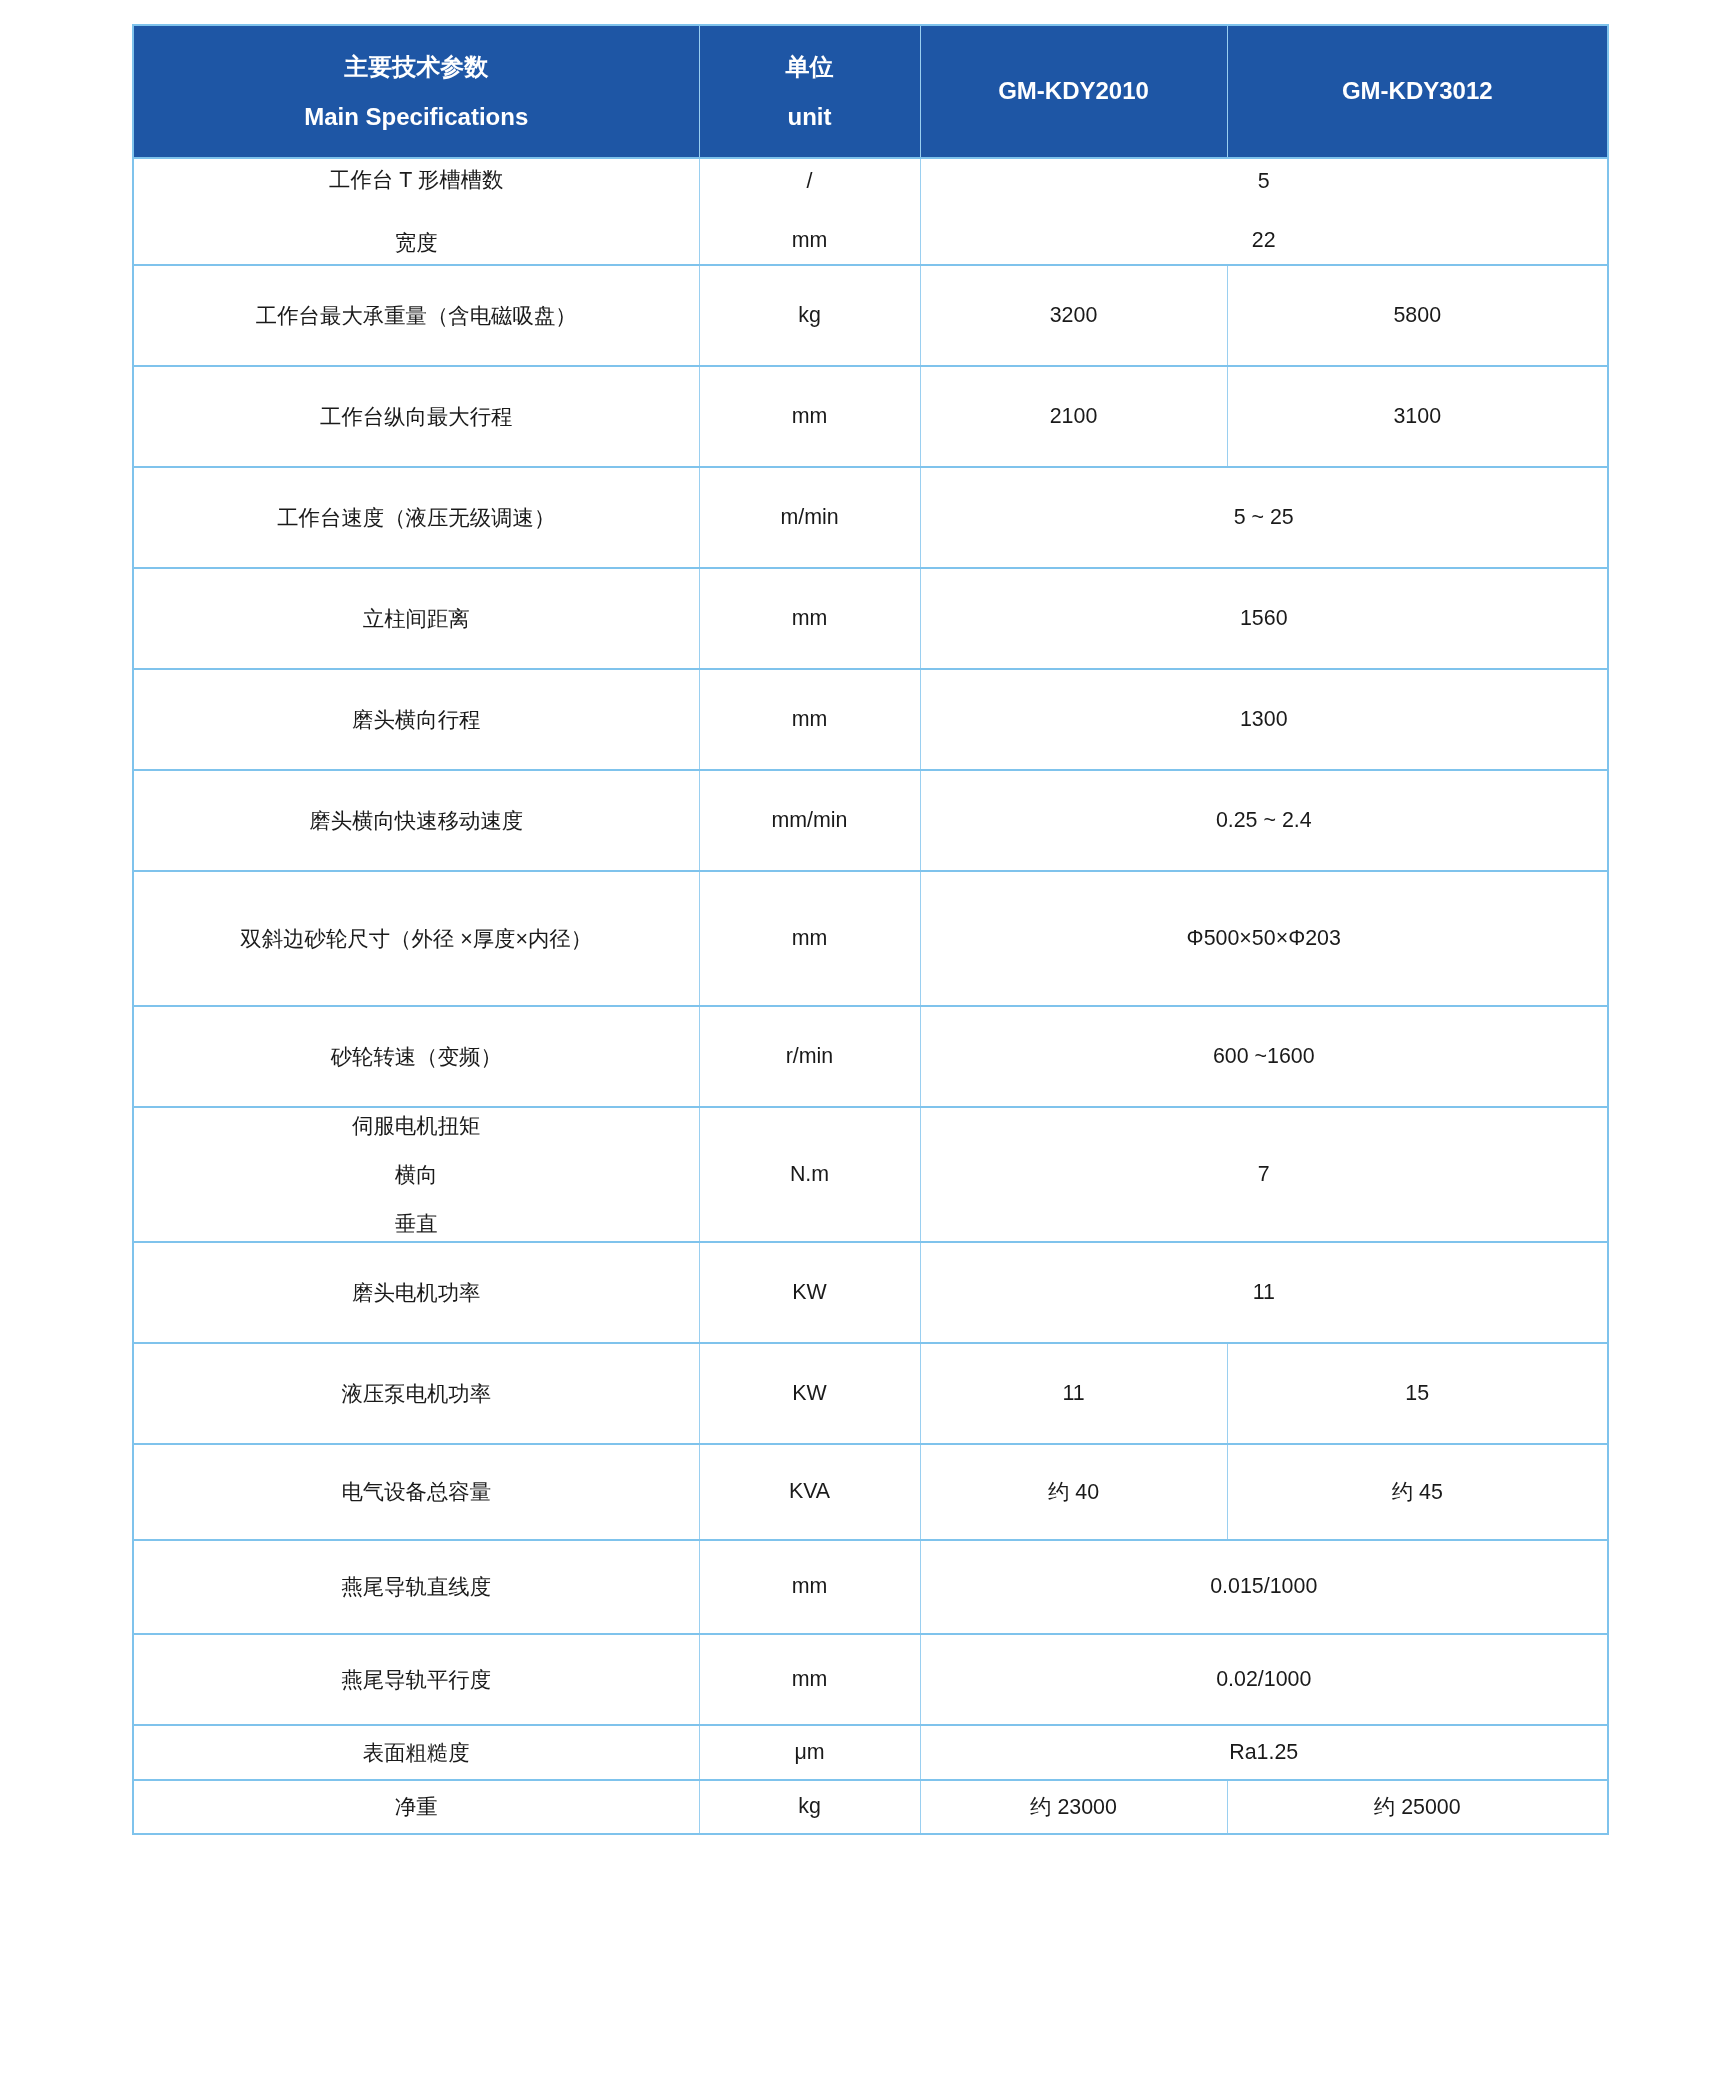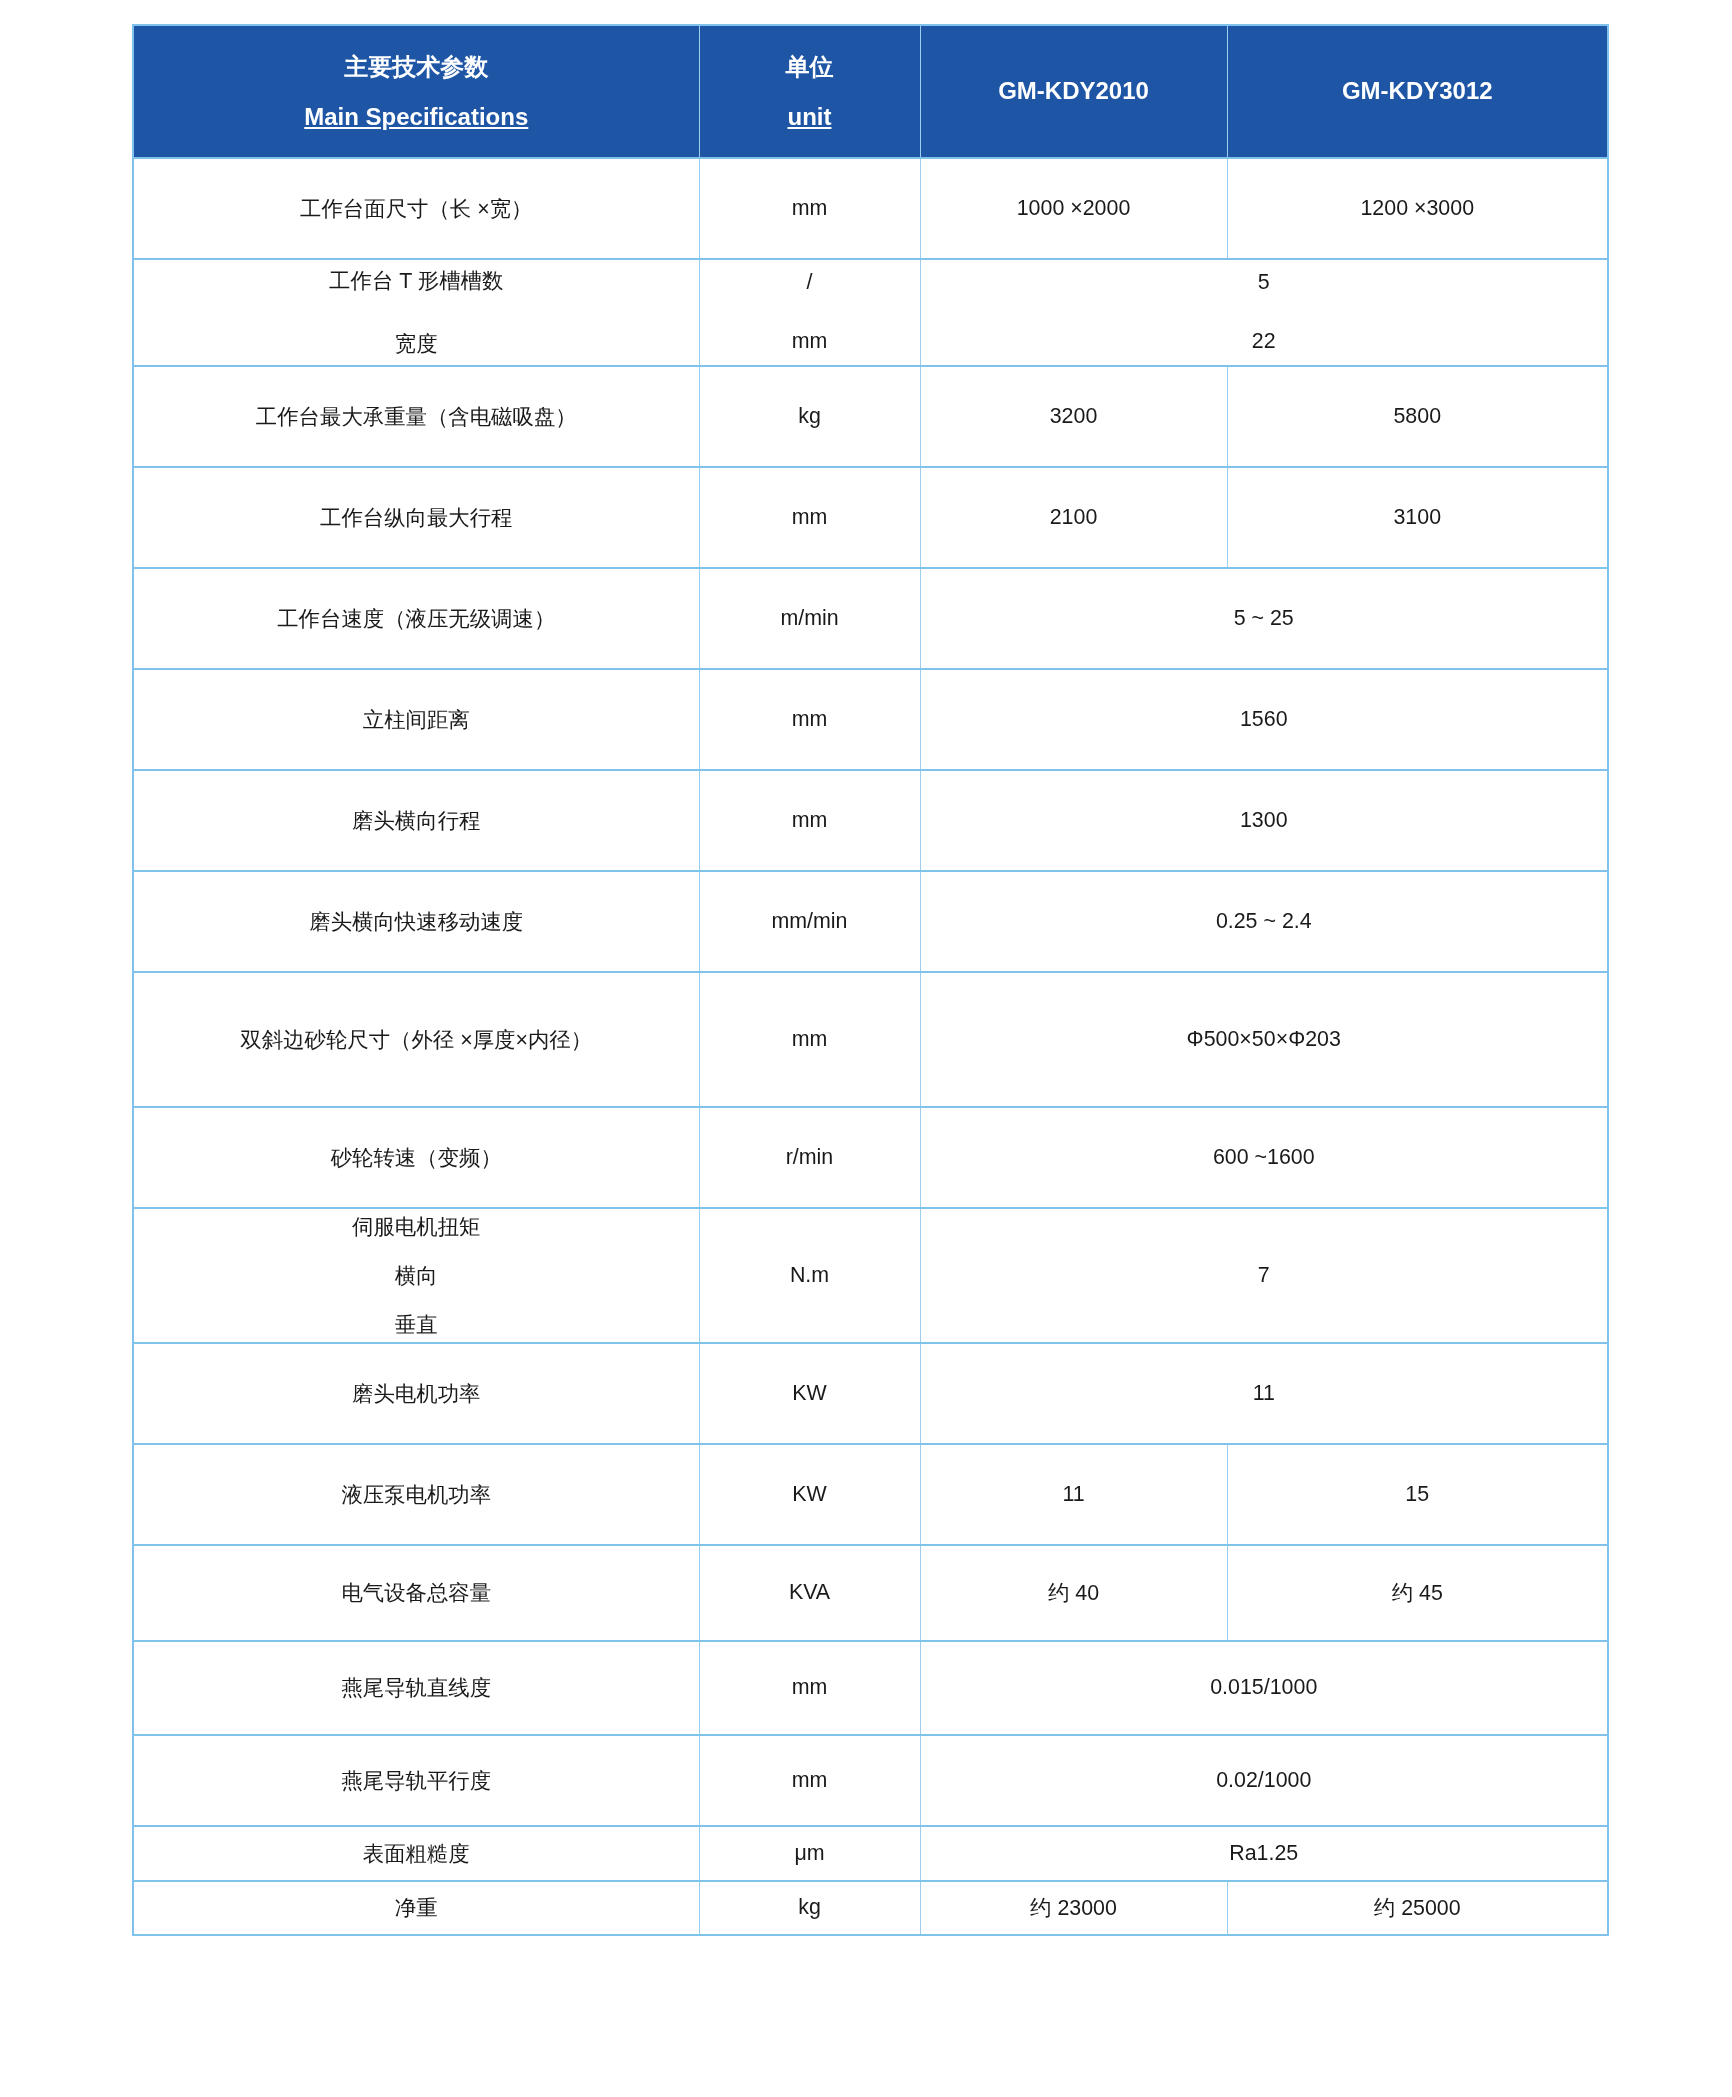--- a/index.html
+++ b/index.html
@@ -35,21 +35,21 @@
     overflow: hidden;
   }
   th.hdr {
     background: #1E56A5;
     color: #ffffff;
     font-size: 24px;
     font-weight: bold;
     border-left: 1.4px solid #7FC3EC;
     border-right: 1.4px solid #7FC3EC;
   }
-  th.hdr .l2 { margin-top: 20px; text-decoration: underline; }
+  th.hdr .l2 { margin-top: 20px; }
   td {
     font-size: 21.4px;
     color: #1a1a1a;
     background: #ffffff;
   }
   
   .stack2 .l2 { margin-top: 34px; }
   .stack3 .l2, .stack3 .l3 { margin-top: 20px; }
   
   tr.h-head { height: 133px; }
@@ -83,26 +83,20 @@
         </th>
         <th class="hdr">
           <div class="l1">单位</div>
           <div class="l2">unit</div>
         </th>
         <th class="hdr">GM-KDY2010</th>
         <th class="hdr">GM-KDY3012</th>
       </tr>
     </thead>
     <tbody>
-      <tr class="h-std">
-        <td>工作台面尺寸（长 ×宽）</td>
-        <td>mm</td>
-        <td>1000 ×2000</td>
-        <td>1200 ×3000</td>
-      </tr>
       <tr class="h-r2">
         <td class="stack2">
           <div class="l1">工作台 T 形槽槽数</div>
           <div class="l2">宽度</div>
         </td>
         <td class="stack2">
           <div class="l1">/</div>
           <div class="l2">mm</div>
         </td>
         <td class="stack2" colspan="2">

